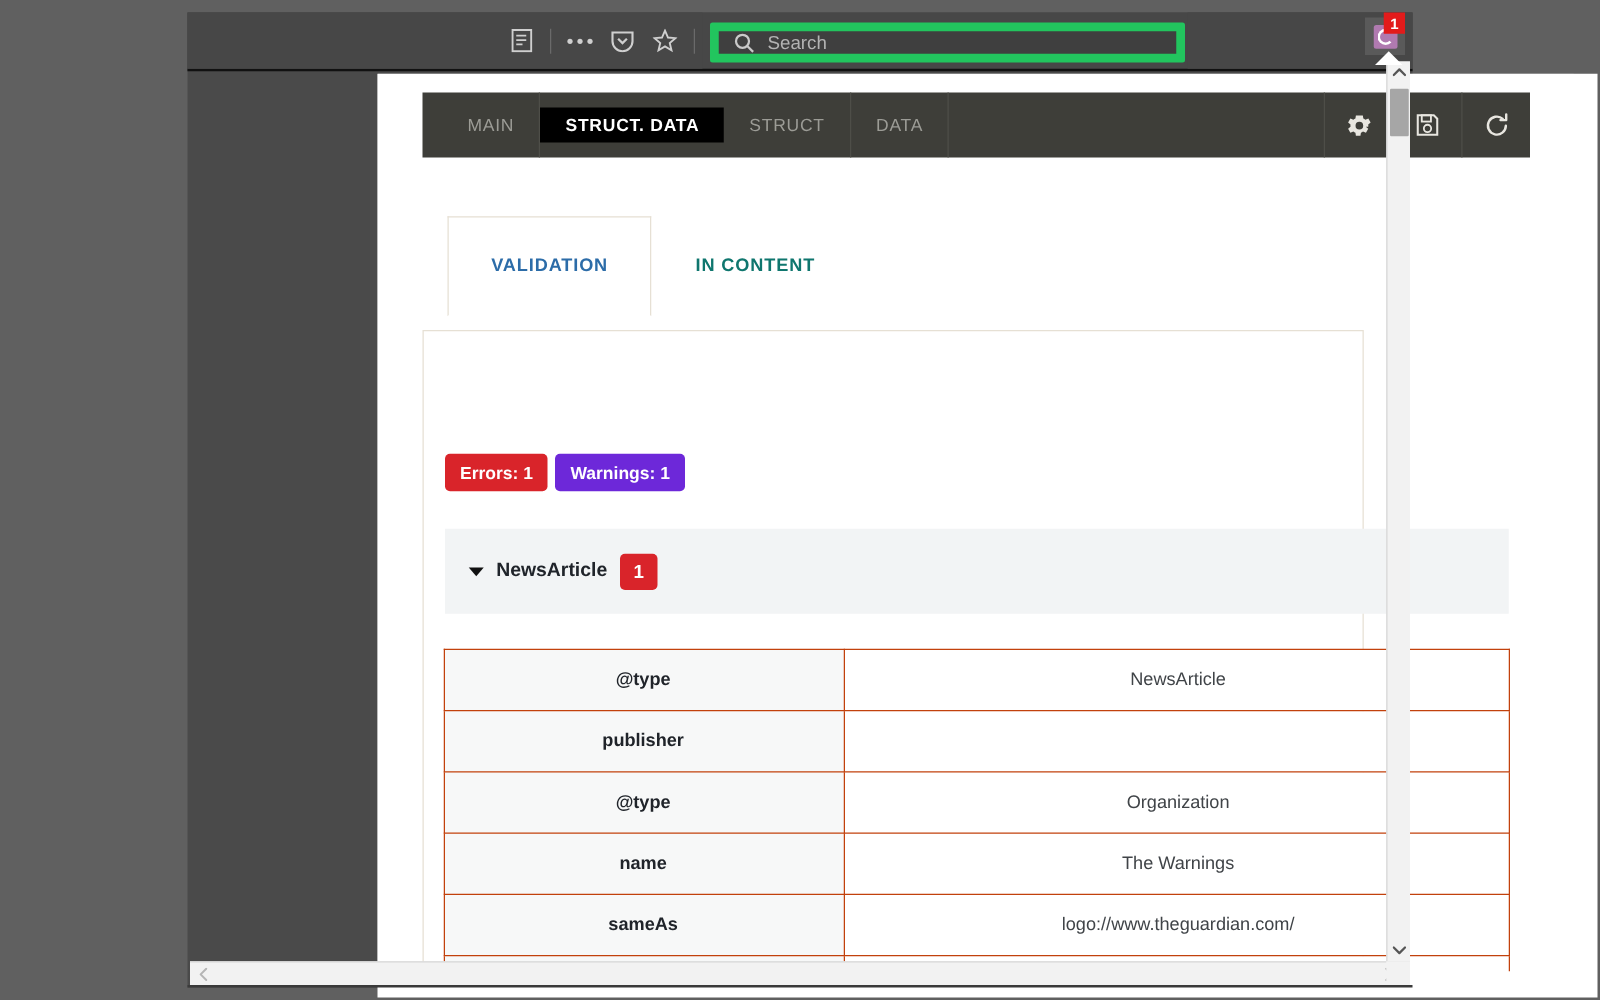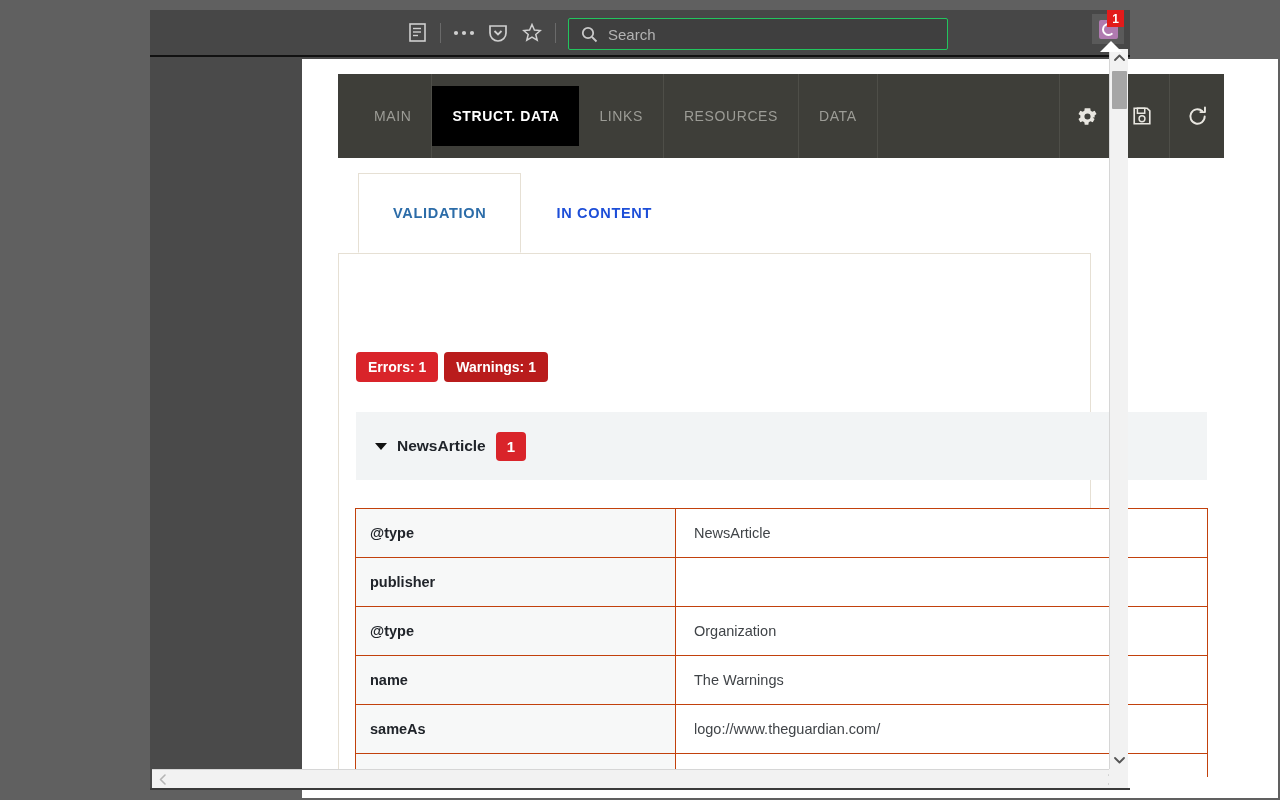--- a/index.html
+++ b/index.html
@@ -37,21 +37,21 @@
   }
   .tb-icon {
     width:34px; height:45px;
     display:flex; align-items:center; justify-content:center;
   }
   .tb-sep { width:1px; height:20px; background:#6a6a6a; margin:0 6px; }
   .icon-svg { display:block; }
 
   .searchbar {
     position:absolute; left:418px; top:8px; width:380px; height:32px;
-    background:#3f3f3f; border:1px solid #22c55e; border-radius:2px;
+    background:#3f3f3f; border:7px solid #22c55e; border-radius:2px;
     display:flex; align-items:center; box-sizing:border-box;
   }
   .searchbar .mag { margin-left:12px; margin-right:10px; display:flex; }
   .search-placeholder {
     color:#b3b3b3; font-size:15px; font-family:"Liberation Sans", sans-serif;
   }
   .tb-right { position:absolute; left:800px; top:0; width:180px; height:45px; background:#474747; }
 
   
   .ext-btn {
@@ -86,21 +86,21 @@
     background:#ffffff;
     overflow:hidden;
   }
   .page {
     position:absolute; left:0; top:0; width:957px; height:718px;
     background:#ffffff; overflow:hidden;
   }
 
   
   .appnav {
-    position:absolute; left:36px; top:15px; width:886px; height:84px;
+    position:absolute; left:36px; top:15px; width:886px; height:52px;
     background:#3e3e39;
     box-sizing:border-box;
     display:flex; align-items:stretch;
   }
   .nav-tabs { display:flex; align-items:stretch; padding-left:16px; }
   .nav-tab {
     display:flex; align-items:center; justify-content:center;
     padding:0 20px; font-size:14px; letter-spacing:0.6px;
     color:#9c9c96; font-family:"Liberation Sans", sans-serif;
     border-right:1px solid #4e4e48;
@@ -129,38 +129,38 @@
     height:80px; display:flex; align-items:center; justify-content:center;
     padding:0 34px; font-size:14.5px; font-weight:bold; letter-spacing:0.7px;
     font-family:"Liberation Sans", sans-serif;
     box-sizing:border-box; cursor:pointer;
   }
   .subtab.active {
     color:#2c6ca8;
     border:1px solid #e6e0d4; border-bottom:1px solid #ffffff;
     background:#ffffff; position:relative; z-index:3;
   }
-  .subtab.inactive { color:#1d4ed8; border:1px solid transparent; }
+  .subtab.inactive { color:#0f766e; border:1px solid transparent; }
 
   
   .panel {
-    position:absolute; left:36px; top:194px; width:753px; height:525px;
+    position:absolute; left:36px; top:205px; width:753px; height:525px;
     border:1px solid #e6e0d4; border-top:1px solid #e6e0d4;
-    box-sizing:border-box; background:#ffffff;
+    box-sizing:border-box; background:#ffffff;text-align:center;
   }
 
   
   .badge-row { position:absolute; left:17px; top:98px; display:flex; gap:6px; }
   .badge {
     color:#ffffff; font-size:14px; font-weight:bold;
     padding:7px 12px; border-radius:4px;
     font-family:"Liberation Sans", sans-serif; white-space:nowrap;
   }
   .badge.errors { background:#d9242a; }
-  .badge.warnings { background:#b91c1c; }
+  .badge.warnings { background:#6d28d9; }
 
   
   .group-header {
     position:absolute; left:17px; top:158px; width:851px; height:68px;
     background:#f2f4f5; display:flex; align-items:center;
     box-sizing:border-box; cursor:pointer;
   }
   .caret {
     width:0;height:0; margin-left:19px; margin-right:10px;
     border-left:6px solid transparent; border-right:6px solid transparent;
@@ -299,22 +299,21 @@
       <div class="tb-right"></div>
     </div>
 
     <div class="viewport">
       <div class="page">
 
         <div class="appnav">
           <div class="nav-tabs">
             <div class="nav-tab">MAIN</div>
             <div class="nav-tab active">STRUCT. DATA</div>
-            <div class="nav-tab">LINKS</div>
-            <div class="nav-tab">RESOURCES</div>
+            <div class="nav-tab">STRUCT</div>
             <div class="nav-tab">DATA</div>
           </div>
           <div class="nav-actions">
             <div class="nav-action">
               <svg class="icon-svg" width="23" height="23" viewBox="0 0 24 24">
                 <path fill="#e8e6e0" d="M19.4 13a7.6 7.6 0 0 0 0-2l2-1.6-1.9-3.3-2.5 1a7.7 7.7 0 0 0-1.7-1l-.4-2.6H9.1L8.7 6a7.7 7.7 0 0 0-1.7 1l-2.5-1L2.6 9.4 4.6 11a7.6 7.6 0 0 0 0 2l-2 1.6 1.9 3.3 2.5-1c.5.4 1.1.8 1.7 1l.4 2.6h3.8l.4-2.6c.6-.2 1.2-.6 1.7-1l2.5 1 1.9-3.3-2-1.6zM12 15.2A3.2 3.2 0 1 1 12 8.8a3.2 3.2 0 0 1 0 6.4z"></path>
               </svg>
             </div>
             <div class="nav-action">
               <svg class="icon-svg" width="22" height="22" viewBox="0 0 24 24">

